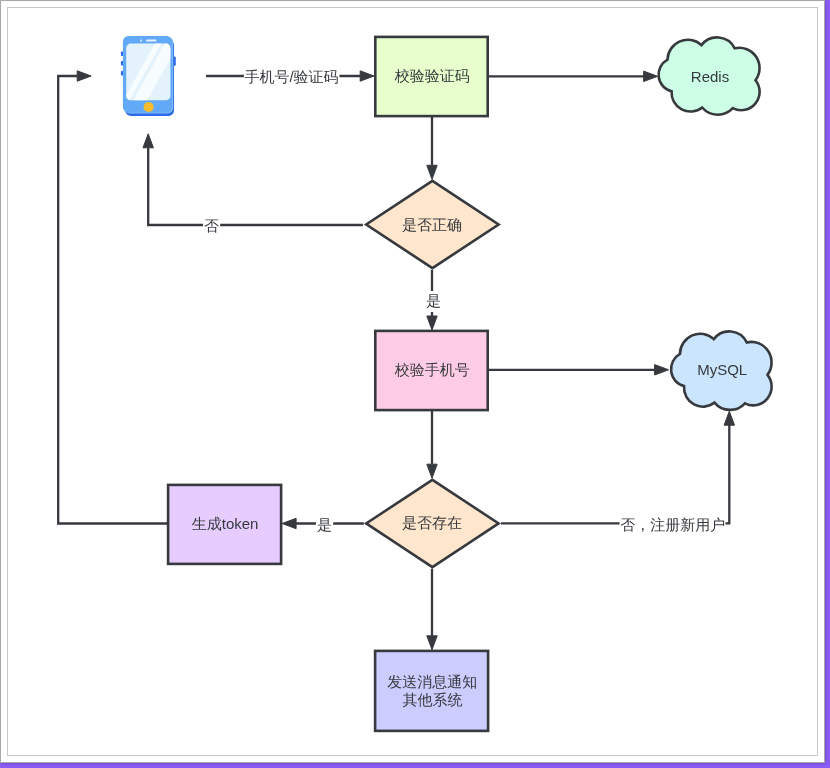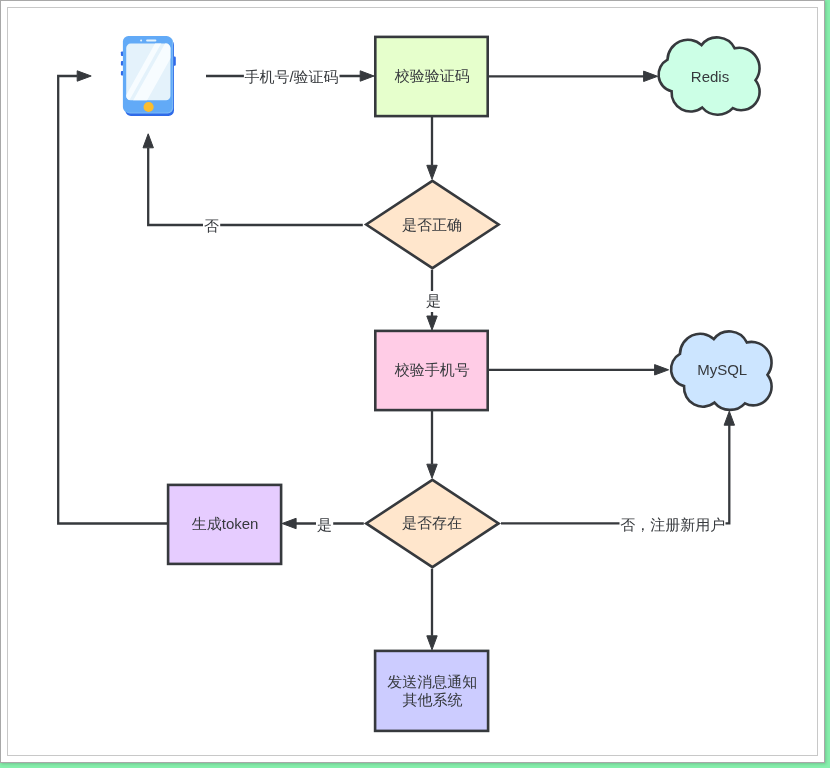--- a/index.html
+++ b/index.html
@@ -1,19 +1,19 @@
 <!DOCTYPE html>
 <html><head>
 <meta charset="utf-8">
 <title>flow</title>
 <style>
   html,body{margin:0;padding:0;background:#ffffff;}
   body{width:830px;height:768px;overflow:hidden;
        font-family:"Liberation Sans","DejaVu Sans",sans-serif;}
-  #page{position:relative;width:830px;height:768px;background:#86efac;}
+  #page{position:relative;width:830px;height:768px;background:#8b5cf6;}
   #paper{position:absolute;left:0px;top:0px;width:825px;height:763px;
          background:#ffffff;border:1px solid #a8a8a8;box-sizing:border-box;
          box-shadow:1px 1px 3px rgba(0,0,0,0.18);}
   #inner-frame{position:absolute;left:7px;top:7px;width:811px;height:749px;
          border:1px solid #c8c8c8;box-sizing:border-box;}
   svg#diagram{position:absolute;left:0;top:0;width:830px;height:768px;
          shape-rendering:geometricPrecision;}
   .shp{stroke:#36393d;stroke-width:2.6;stroke-linejoin:miter;}
   .edge{stroke:#36393d;stroke-width:2.3;fill:none;stroke-linecap:butt;stroke-linejoin:miter;}
   .ahead{fill:#36393d;stroke:#36393d;stroke-width:1;stroke-linejoin:miter;}

